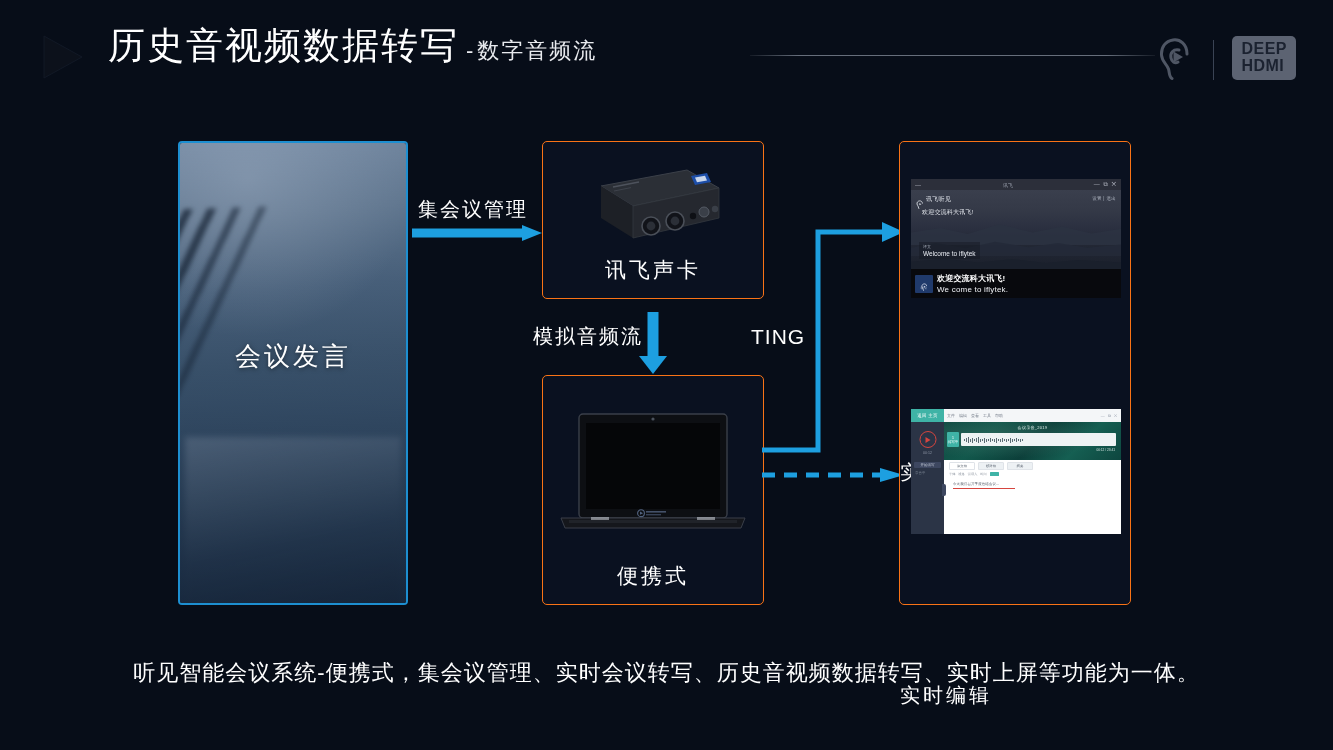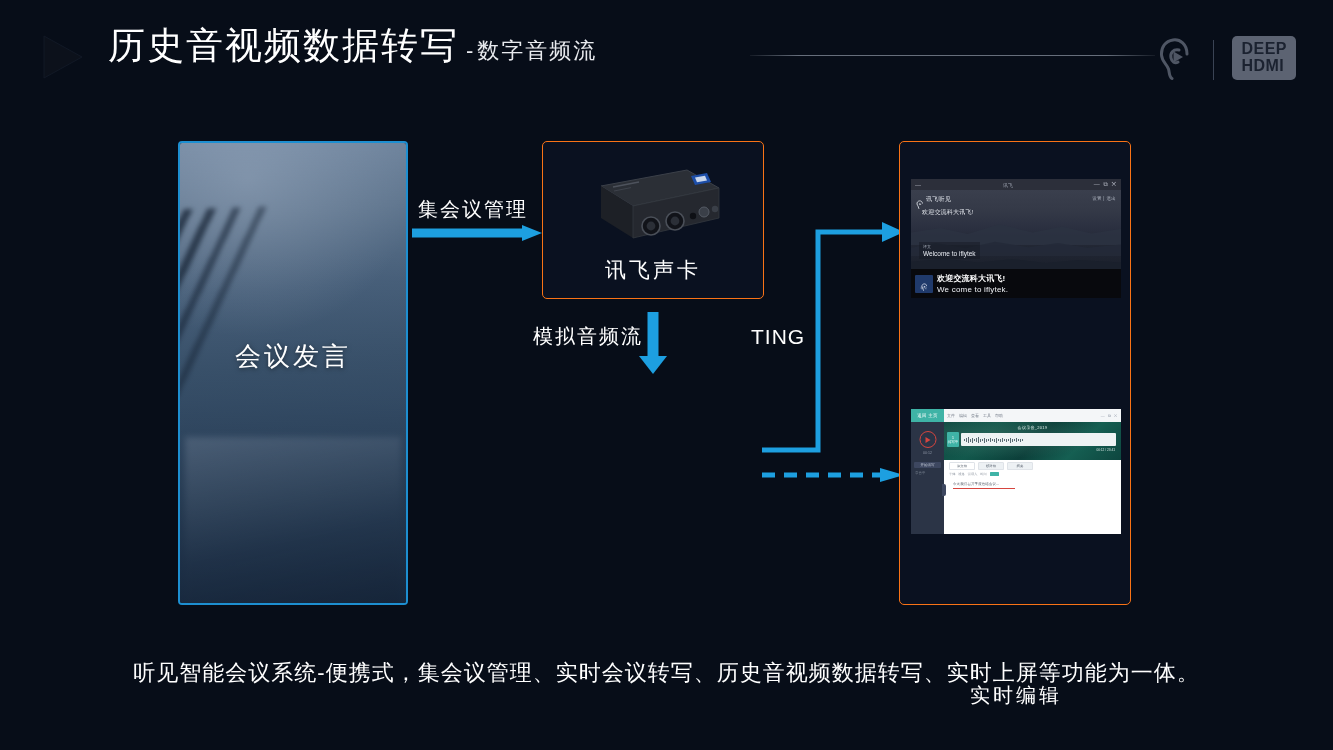--- a/index.html
+++ b/index.html
@@ -173,21 +173,20 @@
 
   
   .screens-node { left: 899px; top: 141px; width: 232px; height: 464px; }
 
   .shot { position:absolute; }
   .shot-top { left: 11px; top: 37px; width: 210px; height: 119px; }
   .shot-bot { left: 11px; top: 267px; width: 210px; height: 125px; }
 
   .shot-label {
     position:absolute; left:0; width: 232px;
-    text-align:center;
     font-size: 20px;
     letter-spacing: 3px;
     color:#ffffff;
   }
   .label-top { top: 317px; }
   .label-bot { top: 540px; }
 
   
   .sub-app { position:absolute; inset:0; background:#eab308; overflow:hidden; }
   .sub-titlebar {
@@ -390,20 +389,43 @@
     </div>
     <div class="node-label">讯飞声卡</div>
   </div>
 
   <div class="lbl-digital">模拟音频流</div>
   <svg class="conn arrow-digital" viewBox="0 0 32 62">
     <line x1="16" y1="0" x2="16" y2="46" stroke="#1d9fe0" stroke-width="11"></line>
     <path d="M2 44 L16 62 L30 44 Z" fill="#1d9fe0"></path>
   </svg>
 
+  <div class="node laptop-node">
+    <div class="laptop">
+      <svg viewBox="0 0 196 128" width="196" height="128">
+
+        <rect x="24" y="4" width="148" height="104" rx="4" fill="#0d0f13" stroke="#3a3f49" stroke-width="1.4"></rect>
+        <rect x="31" y="13" width="134" height="86" fill="#050608"></rect>
+        <circle cx="98" cy="9" r="1.6" fill="#4a515c"></circle>
+
+        <g opacity=".7" transform="translate(82,100)">
+          <circle cx="4" cy="3.2" r="3.4" fill="none" stroke="#6f86ad" stroke-width="1.1"></circle>
+          <path d="M3 1.6 L6 3.2 L3 4.8 Z" fill="#6f86ad"></path>
+          <rect x="9" y="1" width="20" height="1.6" fill="#6f86ad" opacity=".8"></rect>
+          <rect x="9" y="4" width="15" height="1.4" fill="#6f86ad" opacity=".6"></rect>
+        </g>
+
+        <path d="M6 108 L190 108 L186 118 L10 118 Z" fill="#15171c" stroke="#3a3f49" stroke-width="1"></path>
+        <rect x="14" y="110" width="168" height="3" fill="#202329"></rect>
+        <rect x="36" y="107" width="18" height="3" fill="#cfd4db" opacity=".55"></rect>
+        <rect x="142" y="107" width="18" height="3" fill="#cfd4db" opacity=".55"></rect>
+      </svg>
+    </div>
+    <div class="node-label">便携式</div>
+  </div>
 
   <div class="lbl-hdmi">TING</div>
   <svg class="conn conn-hdmi" viewBox="0 0 142 260">
     <path d="M0 230 L56 230 L56 12 L124 12" fill="none" stroke="#1d9fe0" stroke-width="5" stroke-linejoin="miter"></path>
     <path d="M120 2 L142 12 L120 22 Z" fill="#1d9fe0"></path>
   </svg>
 
   <svg class="conn conn-dashed" viewBox="0 0 142 14">
     <line x1="0" y1="7" x2="120" y2="7" stroke="#1d9fe0" stroke-width="5" stroke-dasharray="13 9"></line>
     <path d="M118 0 L142 7 L118 14 Z" fill="#1d9fe0"></path>

